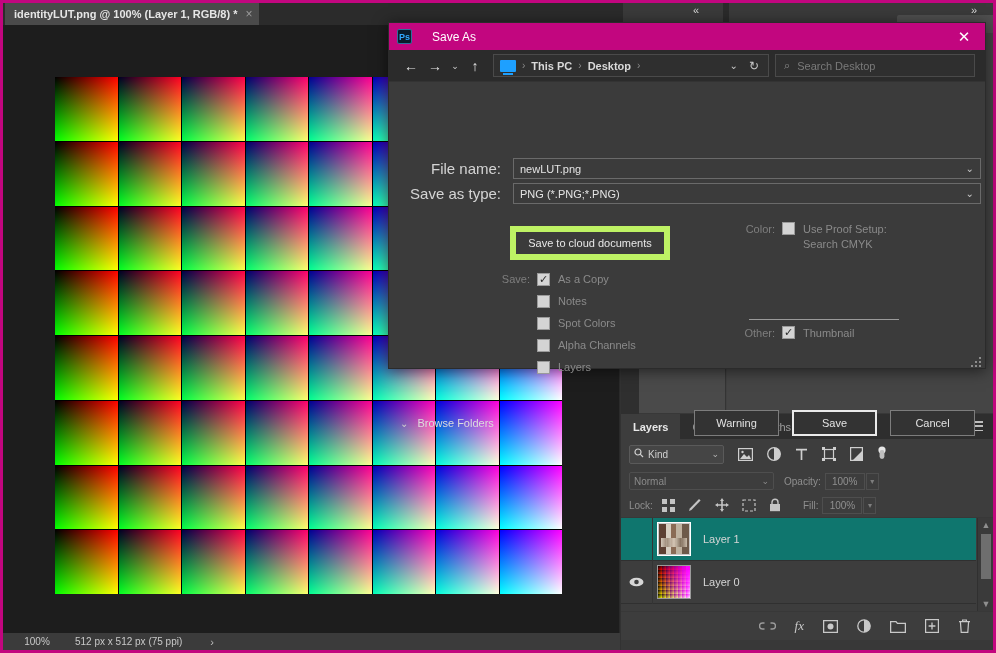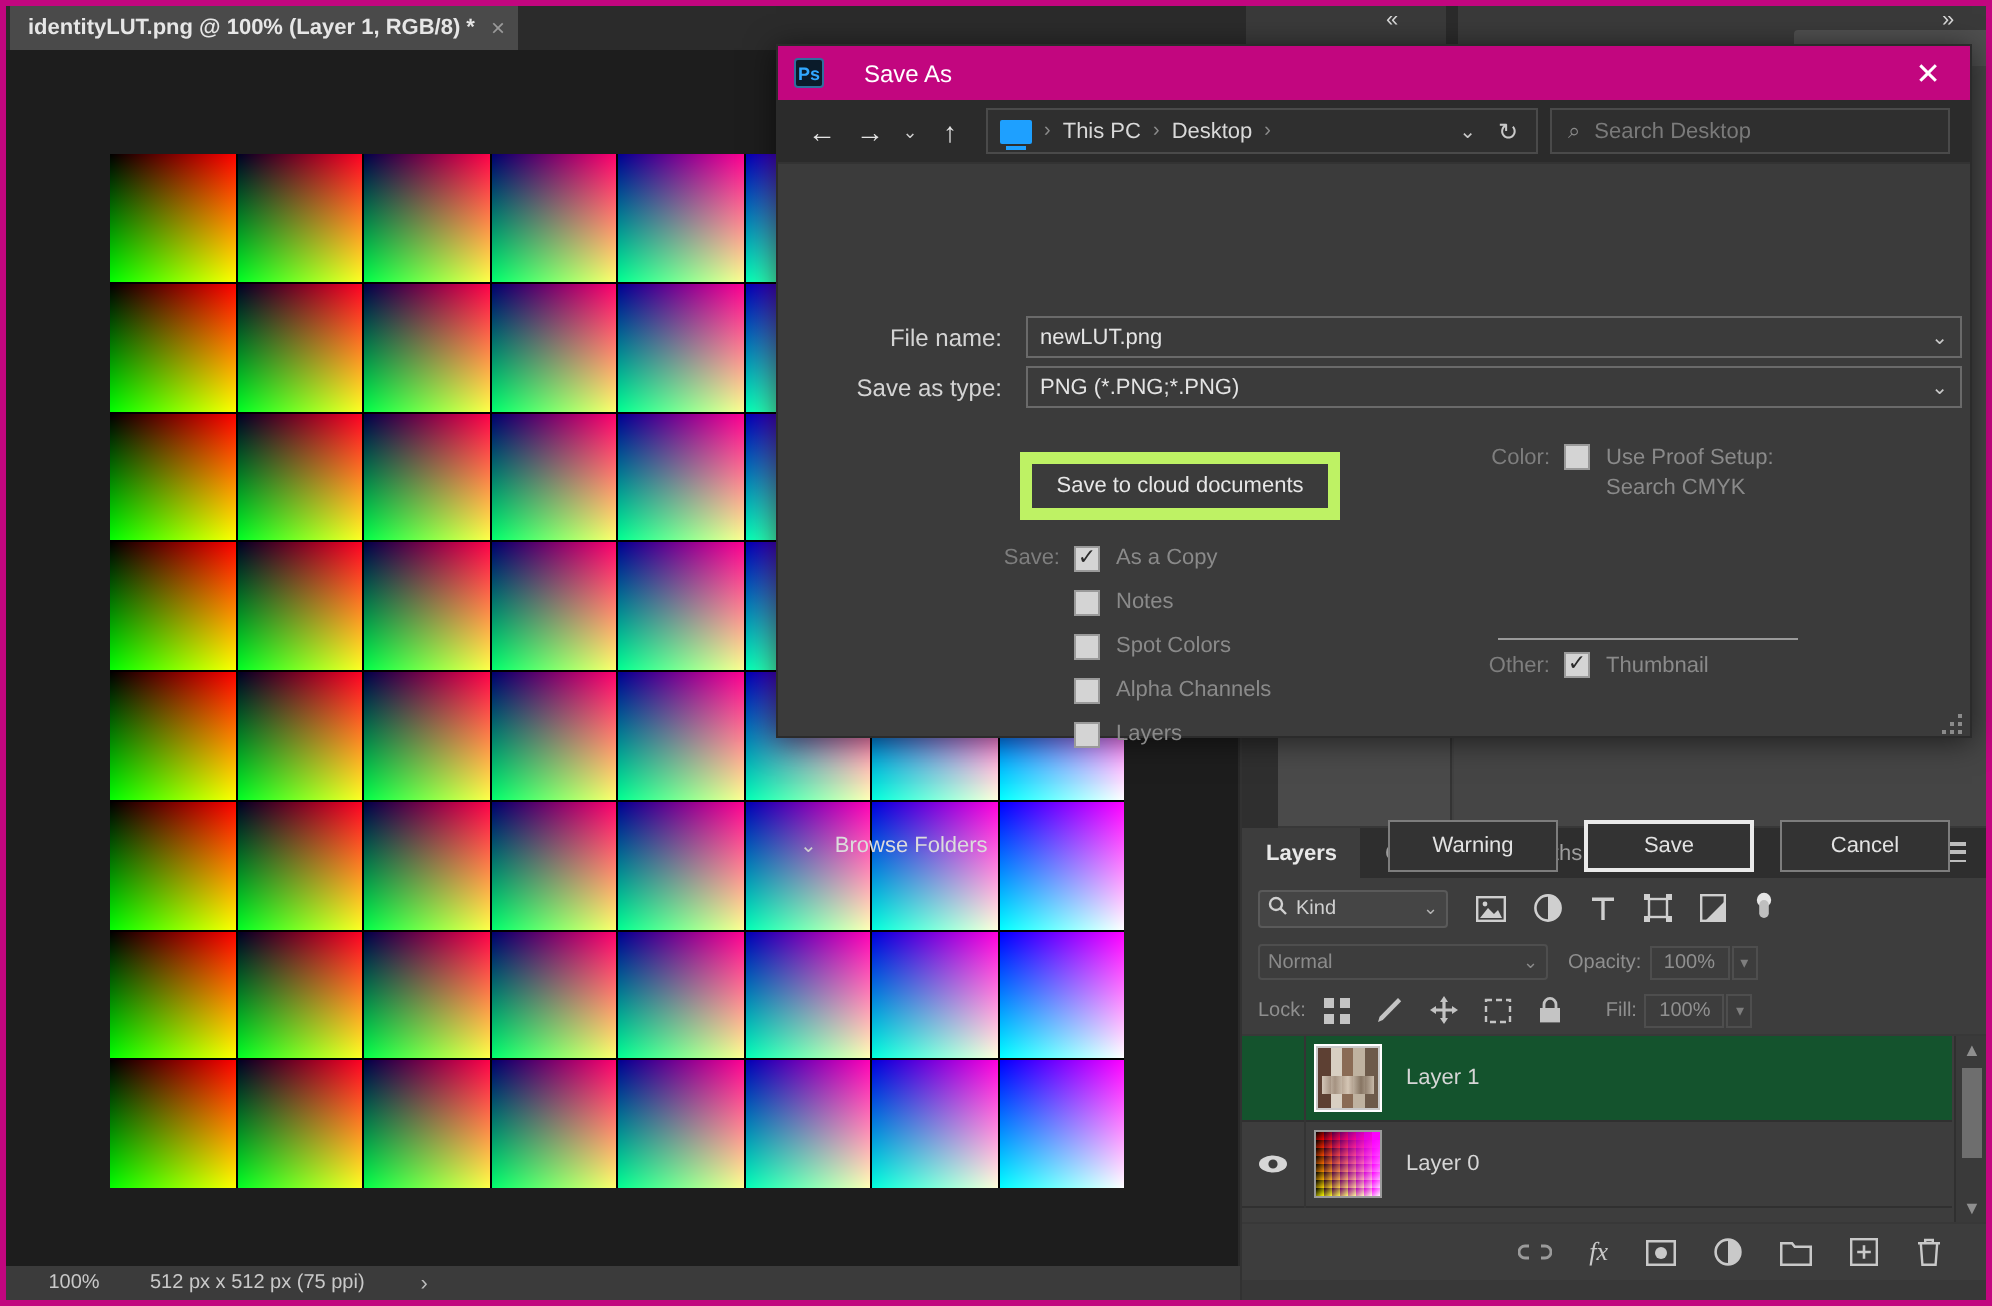--- a/index.html
+++ b/index.html
@@ -188,21 +188,21 @@
 
   .layer-list {
     position: absolute; left: 0; top: 104px; width: 372px; height: 93px;
     background: #3d3d3d;
   }
   .layer-row {
     position: relative; height: 43px; width: 355px;
     display: flex; align-items: center;
     border-bottom: 1px solid #303030;
   }
-  .layer-row.selected { background: #14532d; }
+  .layer-row.selected { background: #0f766e; }
   .eye-cell {
     width: 32px; height: 43px; display: flex;
     align-items: center; justify-content: center;
     border-right: 1px solid #343434;
   }
   .thumb {
     width: 34px; height: 34px; margin-left: 4px;
     border: 1px solid #9a9a9a; background: #c9c9c9;
     position: relative; overflow: hidden; flex: none;
   }
@@ -296,21 +296,21 @@
     position: relative;
   }
   .crumb-pc-icon {
     width: 16px; height: 12px; background: #1ea0ff;
     border-radius: 1px; margin-right: 6px; position: relative;
   }
   .crumb-pc-icon:after {
     content: ""; position: absolute; left: 3px; bottom: -3px;
     width: 10px; height: 2px; background: #1ea0ff;
   }
-  .crumb { color: #d9d9d9; font-size: 11px; }
+  .crumb { color: #d9d9d9; font-size: 11px; font-weight: bold; }
   .crumb-sep { color: #8b8b8b; font-size: 10px; margin: 0 6px; }
   .crumb-caret {
     position: absolute; right: 30px; color: #c9c9c9; font-size: 10px;
   }
   .crumb-refresh {
     position: absolute; right: 9px; color: #c9c9c9; font-size: 12px;
   }
   .searchbox {
     width: 200px; height: 23px; background: #2f2f2f;
     border: 1px solid #4a4a4a;
@@ -320,21 +320,21 @@
   .searchbox .s-txt { color: #7a7a7a; font-size: 11px; }
 
   .dlg-body { position: relative; height: 288px; }
 
   .field-row {
     position: absolute; left: 0; width: 598px; height: 21px;
     display: flex; align-items: center;
   }
   .field-label {
     width: 508px; text-align: right; padding-right: 8px;
-    color: #d4d4d4; font-size: 12px;
+    color: #d4d4d4; font-size: 15px;
   }
   .field-input {
     position: absolute; left: 511px; width: 470px; height: 21px;
     background: #3b3b3b; border: 1px solid #6a6a6a;
     display: flex; align-items: center; padding: 0 6px;
     color: #e4e4e4; font-size: 11px;
   }
   .field-input .fcaret {
     position: absolute; right: 6px; color: #c9c9c9; font-size: 10px;
   }

